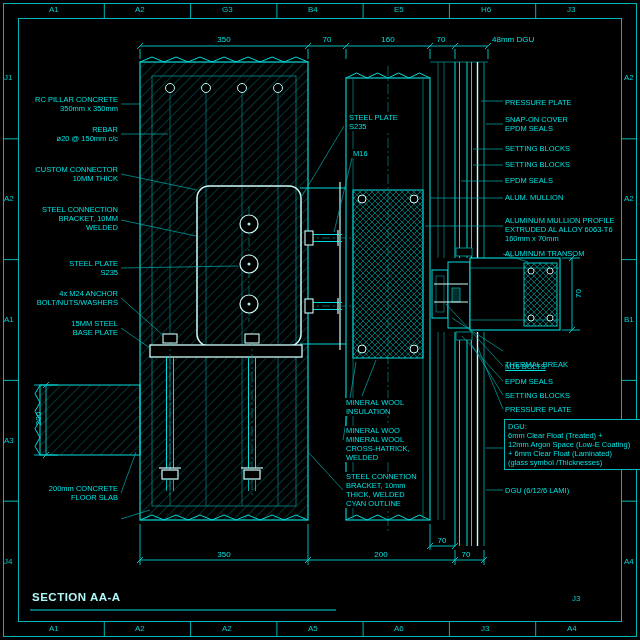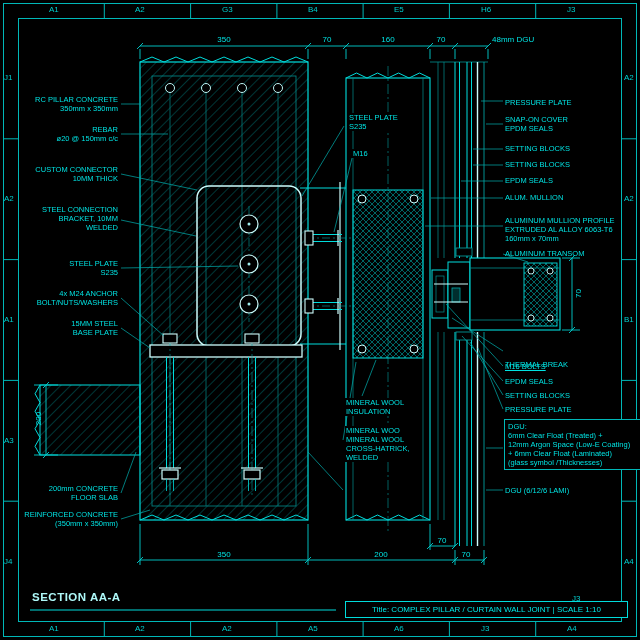--- a/index.html
+++ b/index.html
@@ -326,32 +326,34 @@
 BRACKET, 10MM
 WELDED</div>
 <div class="lbl right-col" style="right:522px; top:259px;">STEEL PLATE
 S235</div>
 <div class="lbl right-col" style="right:522px; top:289px;">4x M24 ANCHOR
 BOLT/NUTS/WASHERS</div>
 <div class="lbl right-col" style="right:522px; top:319px;">15MM STEEL
 BASE PLATE</div>
 <div class="lbl right-col" style="right:522px; top:484px;">200mm CONCRETE
 FLOOR SLAB</div>
-<div class="lbl right-col" style="right:522px; top:510px;">REINFORCED CONCRETE
-(350mm x 350mm)</div>
 
 <div class="lbl center-col" style="left:348px; top:113px;">STEEL PLATE
 S235</div>
 <div class="lbl center-col" style="left:352px; top:149px;">M16</div>
 <div class="lbl center-col" style="left:345px; top:398px;">MINERAL WOOL
 INSULATION</div>
 <div class="lbl center-col" style="left:345px; top:426px;">MINERAL WOO
 MINERAL WOOL
 CROSS-HATRICK,
 WELDED</div>
+<div class="lbl center-col" style="left:345px; top:472px;">STEEL CONNETION
+BRACKET, 10mm
+THICK, WELDED
+CYAN OUTLINE</div>
 
 <div class="lbl" style="left:505px; top:98px;">PRESSURE PLATE</div>
 <div class="lbl" style="left:505px; top:115px;">SNAP-ON COVER
 EPDM SEALS</div>
 <div class="lbl" style="left:505px; top:144px;">SETTING BLOCKS</div>
 <div class="lbl" style="left:505px; top:160px;">SETTING BLOCKS</div>
 <div class="lbl" style="left:505px; top:176px;">EPDM SEALS</div>
 <div class="lbl" style="left:505px; top:193px;">ALUM. MULLION</div>
 <div class="lbl" style="left:505px; top:216px;">ALUMINUM MULLION PROFILE
 EXTRUDED AL ALLOY 6063-T6
@@ -363,15 +365,14 @@
 <div class="lbl" style="left:505px; top:391px;">SETTING BLOCKS</div>
 <div class="lbl" style="left:505px; top:405px;">PRESSURE PLATE</div>
 <div class="lbl dgu-box" style="left:504px; top:419px; width:142px;">DGU:
 6mm Clear Float (Treated) +
 12mm Argon Space (Low-E Coating)
 + 6mm Clear Float (Laminated)
 (glass symbol /Thicknesses)</div>
 <div class="lbl" style="left:505px; top:486px;">DGU (6/12/6 LAMI)</div>
 
 <div class="section-title" style="left:32px; top:591px;">SECTION AA-A</div>
-<div class="title-block" style="left:345px; top:601px; width:283px; height:17px;">Title: COMPLEX PILLAR / CURTAIN WALL JOINT | SCALE 1:10</div>
 
 </div>
 
 </body></html>

